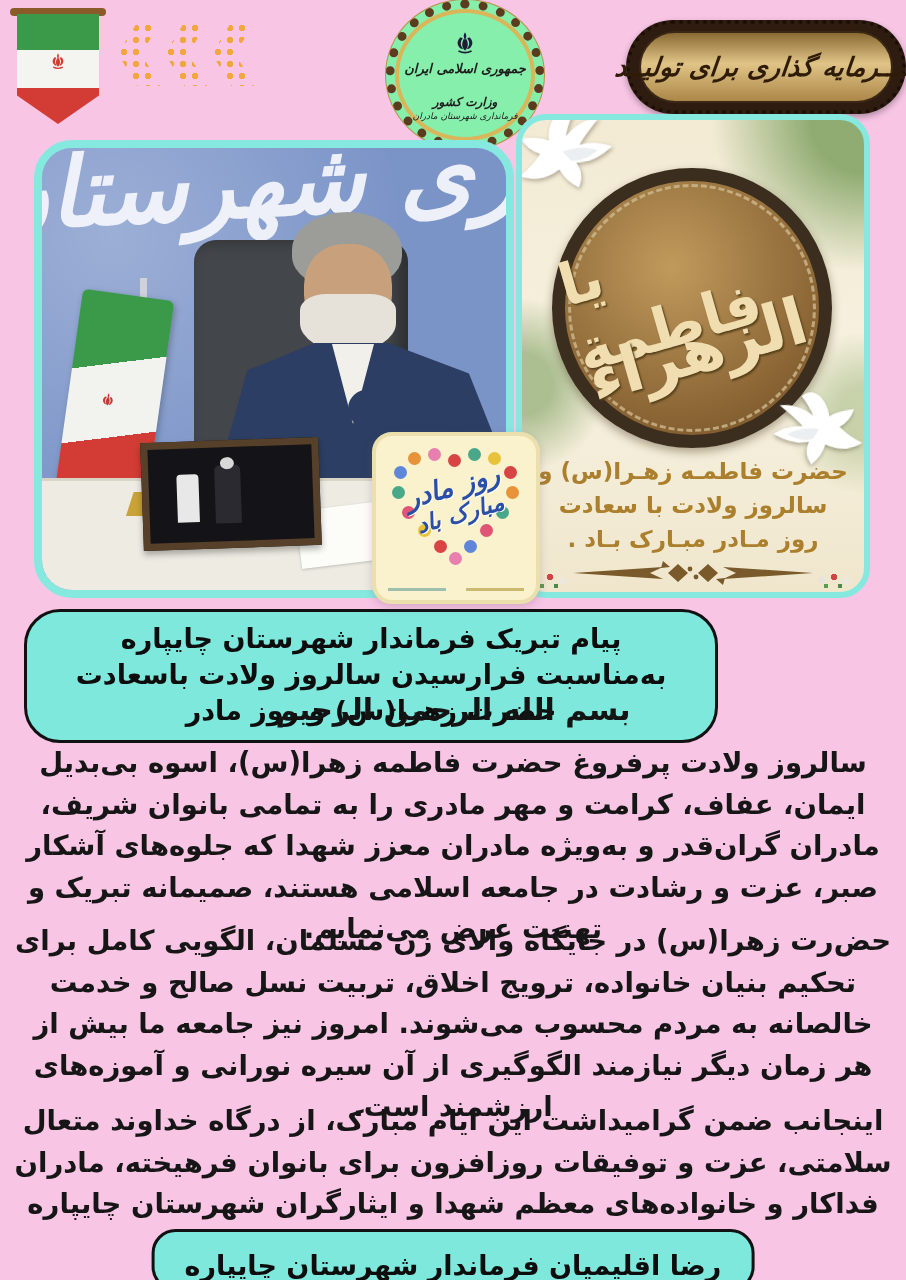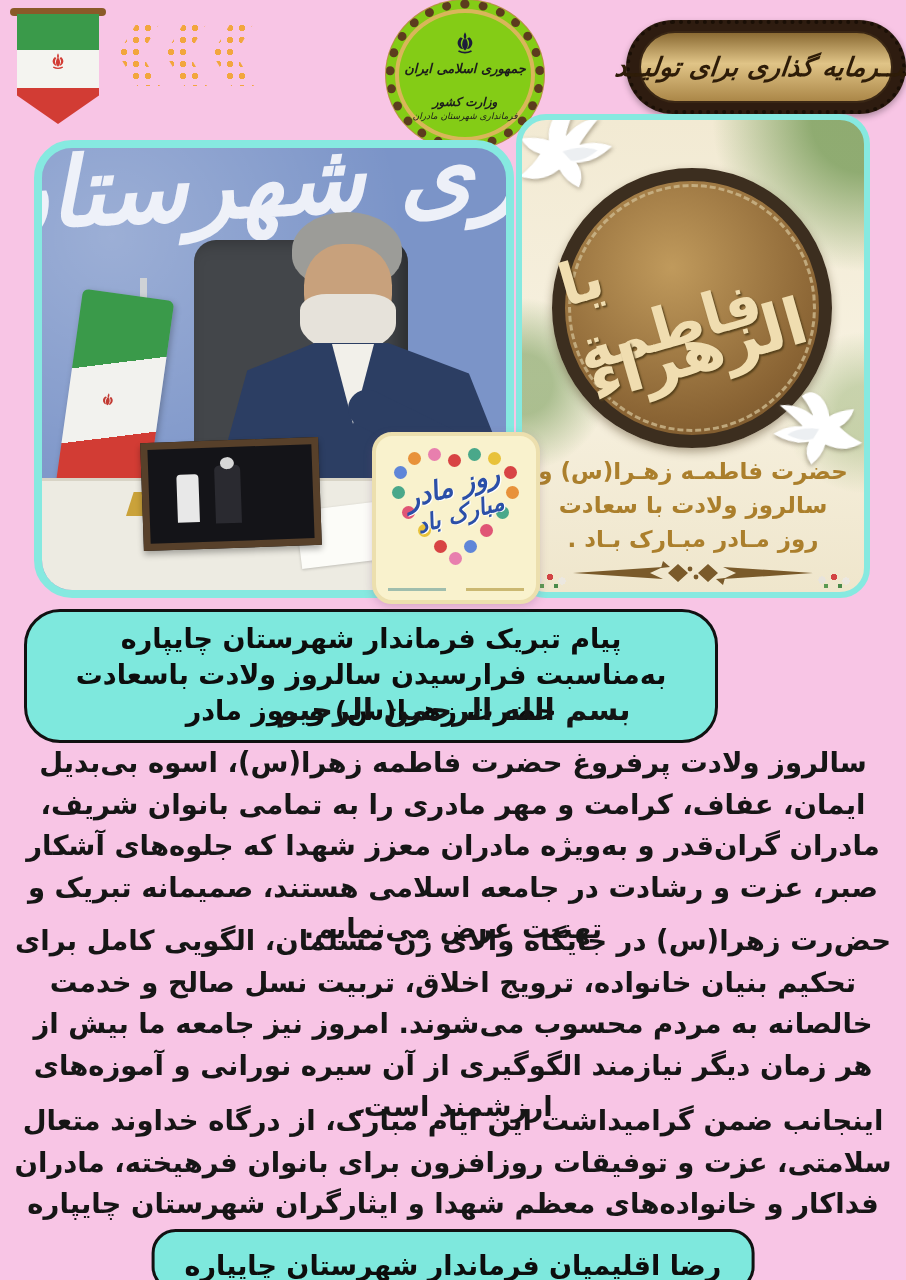--- a/index.html
+++ b/index.html
@@ -14,21 +14,21 @@
     clip-path:polygon(0 0,100% 0,100% 74%,50% 100%,0 74%);box-shadow:0 2px 4px rgba(0,0,0,.25);}
   .flag-emblem{position:absolute;left:50%;top:44%;transform:translate(-50%,-50%);width:22px;height:22px;color:#d23c34;}
 
   .chevrons{position:absolute;left:118px;top:22px;display:flex;gap:5px;}
   .chev{width:42px;height:64px;
     background-image:radial-gradient(circle 4.2px,#f2a63e 74%,transparent 78%);
     background-size:12px 12px;
     clip-path:polygon(100% 0,46% 0,0 50%,46% 100%,100% 100%,56% 50%);}
 
   .seal{position:absolute;left:386px;top:0;width:158px;height:150px;border-radius:50%;
-    background:#84cc16;border:9px dotted #5c3c1e;box-sizing:border-box;
+    background:#86efac;border:9px dotted #5c3c1e;box-sizing:border-box;
     box-shadow:inset 0 0 0 4px #d9b65a,0 0 0 1px #b99046;
     display:flex;flex-direction:column;align-items:center;justify-content:center;text-align:center;color:#1c1c1c;}
   .seal-emblem{width:30px;height:30px;color:#1d1d3a;margin-bottom:2px;}
   .seal-line1{font-size:13px;font-weight:bold;font-style:italic;}
   .seal-line2{font-size:12px;font-weight:bold;font-style:italic;margin-top:19px;}
   .seal-line3{font-size:9px;font-style:italic;margin-top:2px;}
 
   .plaque{position:absolute;left:626px;top:20px;width:280px;height:94px;background:#2e1c10;
     border-radius:47px;border:4px dotted #1a0f06;box-sizing:border-box;padding:7px 9px;
     box-shadow:0 3px 6px rgba(0,0,0,.3);}

